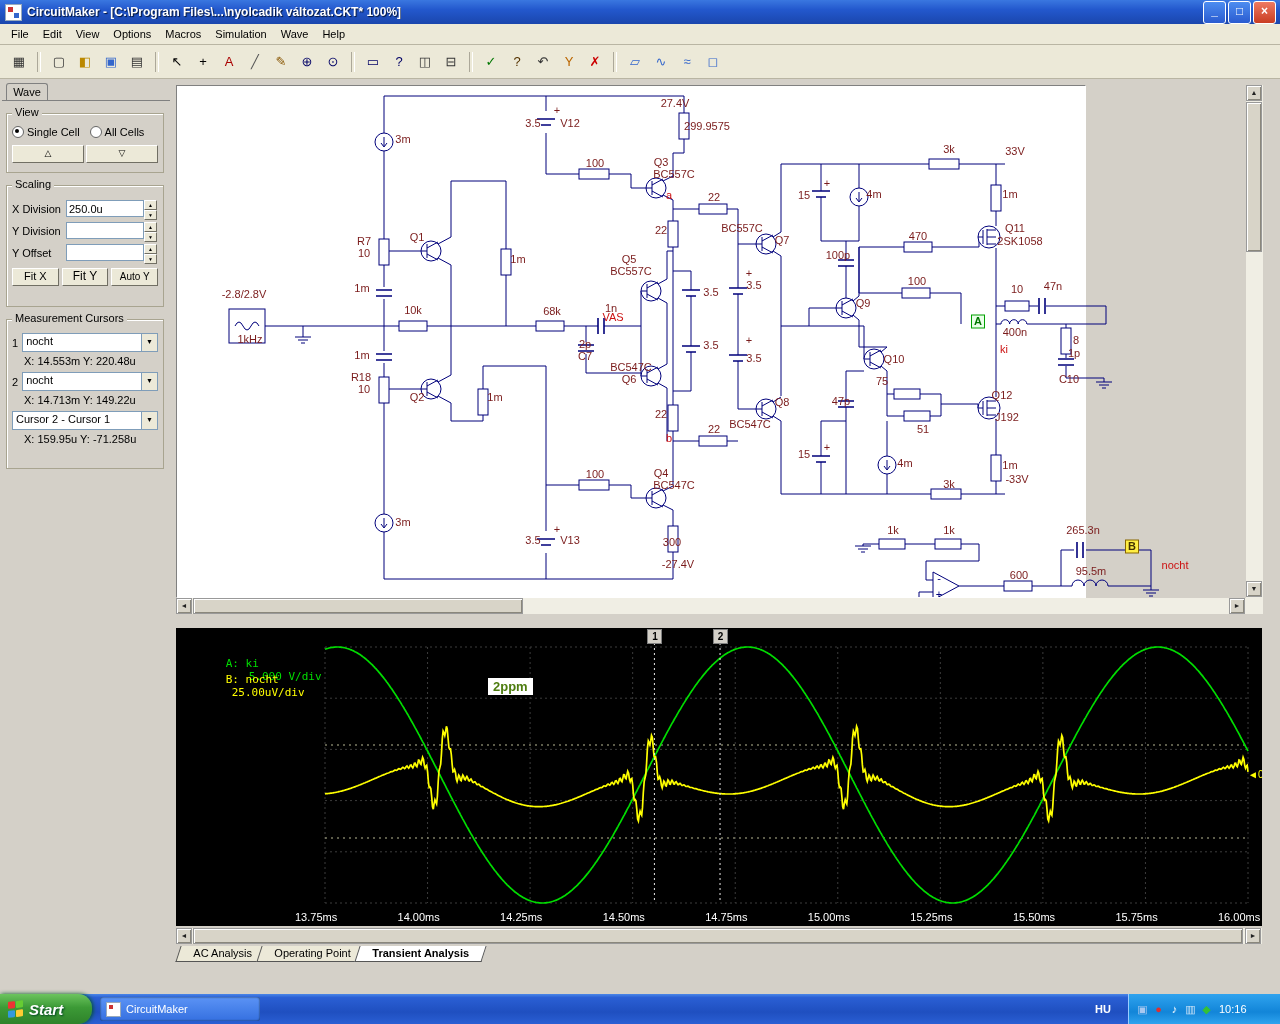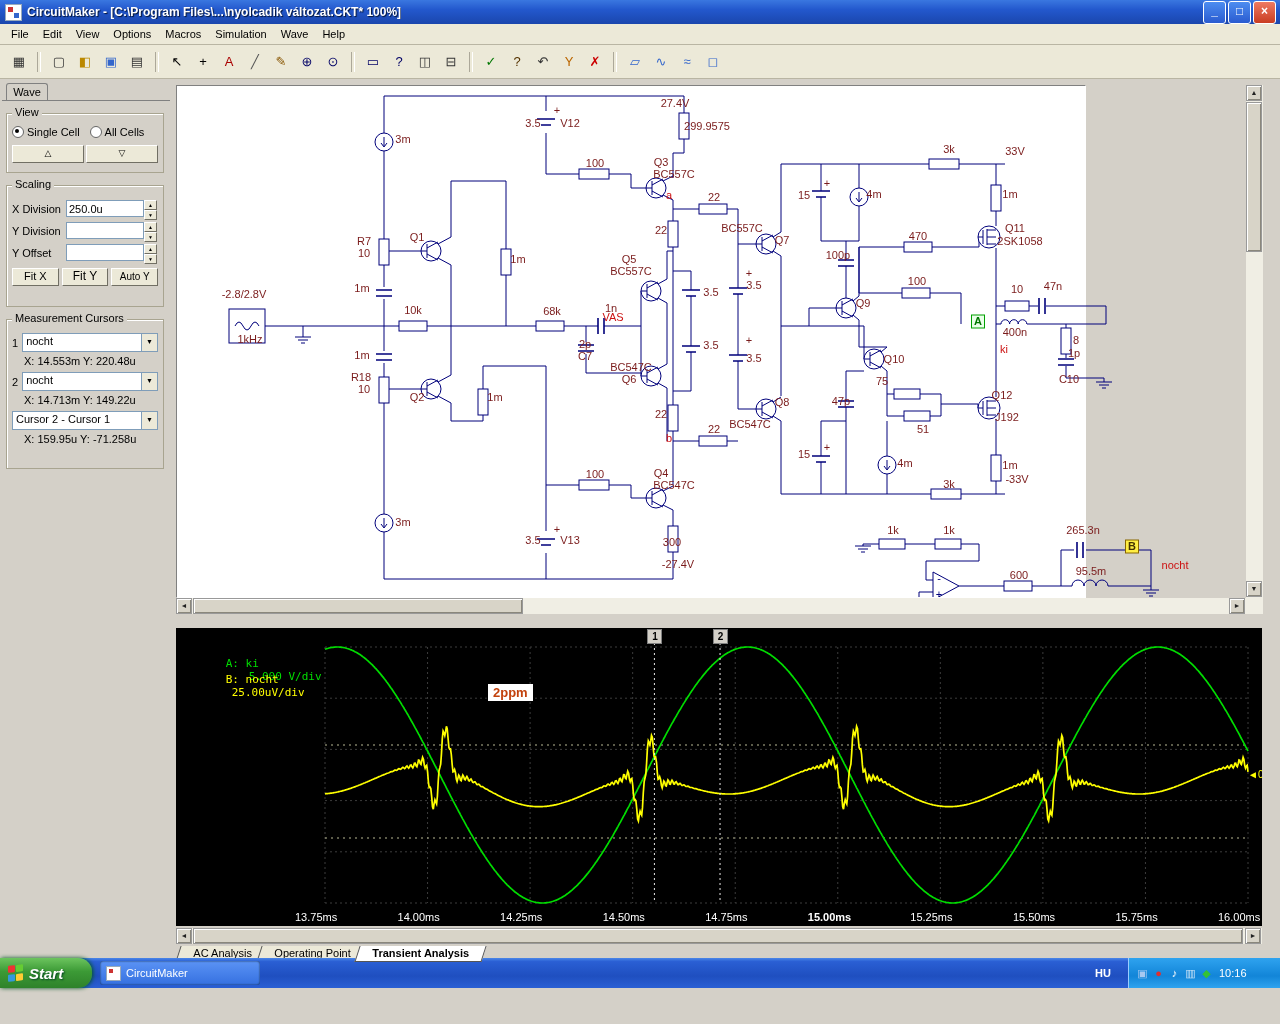--- a/index.html
+++ b/index.html
@@ -76,35 +76,35 @@
   .sb-thumb{position:absolute;background:#d8d4c8;border:1px solid #999;box-sizing:border-box;
     box-shadow:inset 1px 1px 0 #fff,inset -1px -1px 0 #8a877c;}
   
   #scope{position:absolute;left:176px;top:628px;width:1086px;height:298px;background:#000;overflow:hidden;}
   #scope-svg{position:absolute;left:0;top:0;}
   #scope .grid{stroke:#3c3c3c;stroke-dasharray:2 3;}
   #scope .mline{stroke:#b8b894;stroke-dasharray:2 4;}
   #scope .curs{stroke:#e8e8e8;stroke-dasharray:2 3;}
   #scope .trace{fill:none;stroke-width:1.7;}
   .chrow{position:absolute;font:11px "DejaVu Sans Mono",monospace;white-space:pre;}
-  #ppm{position:absolute;left:312px;top:56px;background:#fff;color:#c2410c;font:bold 13px "Liberation Sans",sans-serif;
+  #ppm{position:absolute;left:312px;top:50px;background:#fff;color:#4d7c0f;font:bold 13px "Liberation Sans",sans-serif;
     padding:1px 5px;}
   .tick{position:absolute;top:283px;width:60px;margin-left:-30px;text-align:left;color:#fff;
     font:11px "Liberation Sans",sans-serif;}
   .cflag{position:absolute;top:1px;width:13px;height:13px;background:#d4d0c8;border:1px solid #808080;
     color:#000;font:bold 10px/13px "Liberation Sans",sans-serif;text-align:center;}
   #zero-marker{position:absolute;color:#ffff00;font:10px "Liberation Sans",sans-serif;}
   
   #tabs{position:absolute;left:178px;top:946px;height:20px;display:flex;align-items:flex-start;}
   .atab{position:relative;margin-right:-8px;padding:1px 14px 2px;background:#ece9d8;border:1px solid #555;
     border-top:none;transform:skewX(-18deg);}
   .atab span{display:inline-block;transform:skewX(18deg);}
   .atab.active{background:#fff;font-weight:bold;z-index:2;}
   
-  #taskbar{position:absolute;left:0;top:958px;width:1256px;height:30px;
+  #taskbar{position:absolute;left:0;top:994px;width:1256px;height:30px;
     background:linear-gradient(180deg,#4a86e8 0%,#2a5fd4 12%,#1f4fc0 60%,#2a5fd4 100%);}
   #startbtn{position:absolute;left:0;top:0;width:92px;height:30px;border-radius:0 14px 14px 0;
     background:linear-gradient(180deg,#6cc45e 0%,#3c9a36 45%,#2e822a 100%);display:flex;align-items:center;
     padding-left:8px;box-sizing:border-box;box-shadow:1px 0 4px #052;}
   #startbtn .label{color:#fff;font:bold italic 15px "Liberation Sans",sans-serif;text-shadow:1px 1px 2px #042;}
   #startflag{width:16px;height:16px;margin-right:5px;display:grid;grid-template-columns:7px 7px;grid-gap:1px;transform:skewY(-6deg);}
   #startflag i{height:7px;border-radius:1px;}
   #taskbtn{position:absolute;left:100px;top:3px;width:160px;height:24px;border-radius:3px;
     background:linear-gradient(180deg,#5b93f5,#3570e0);display:flex;align-items:center;color:#fff;
     padding-left:6px;box-sizing:border-box;box-shadow:inset 0 0 2px #123;}
@@ -493,21 +493,21 @@
       <span style="color:#ffff00">B: nocht</span>
       <span style="color:#ffff00;margin-left:6px">25.00uV/div</span>
     </div>
     <div id="ppm">2ppm</div>
     <span id="zero-marker" style="left:1072px;top:141px;">◄0</span>
   <span class="tick" style="left: 149px;">13.75ms</span>
       <span class="tick" style="left: 251.556px;">14.00ms</span>
       <span class="tick" style="left: 354.111px;">14.25ms</span>
       <span class="tick" style="left: 456.667px;">14.50ms</span>
       <span class="tick" style="left: 559.222px;">14.75ms</span>
-      <span class="tick" style="left: 661.778px; font-weight: bold;">15.00ms</span>
+      <span class="tick" style="left: 661.778px;">15.00ms</span>
       <span class="tick" style="left: 764.333px;">15.25ms</span>
       <span class="tick" style="left: 866.889px;">15.50ms</span>
       <span class="tick" style="left: 969.444px;">15.75ms</span>
       <span class="tick" style="left: 1072px;">16.00ms</span>
       <span class="cflag" style="left: 471.408px;">1</span>
       <span class="cflag" style="left: 537.044px;">2</span>
     </div>
 
   <div class="sb" style="left:176px;top:928px;width:1086px;height:16px;">
     <div class="sb-btn" style="left:0;top:0;">◄</div>

